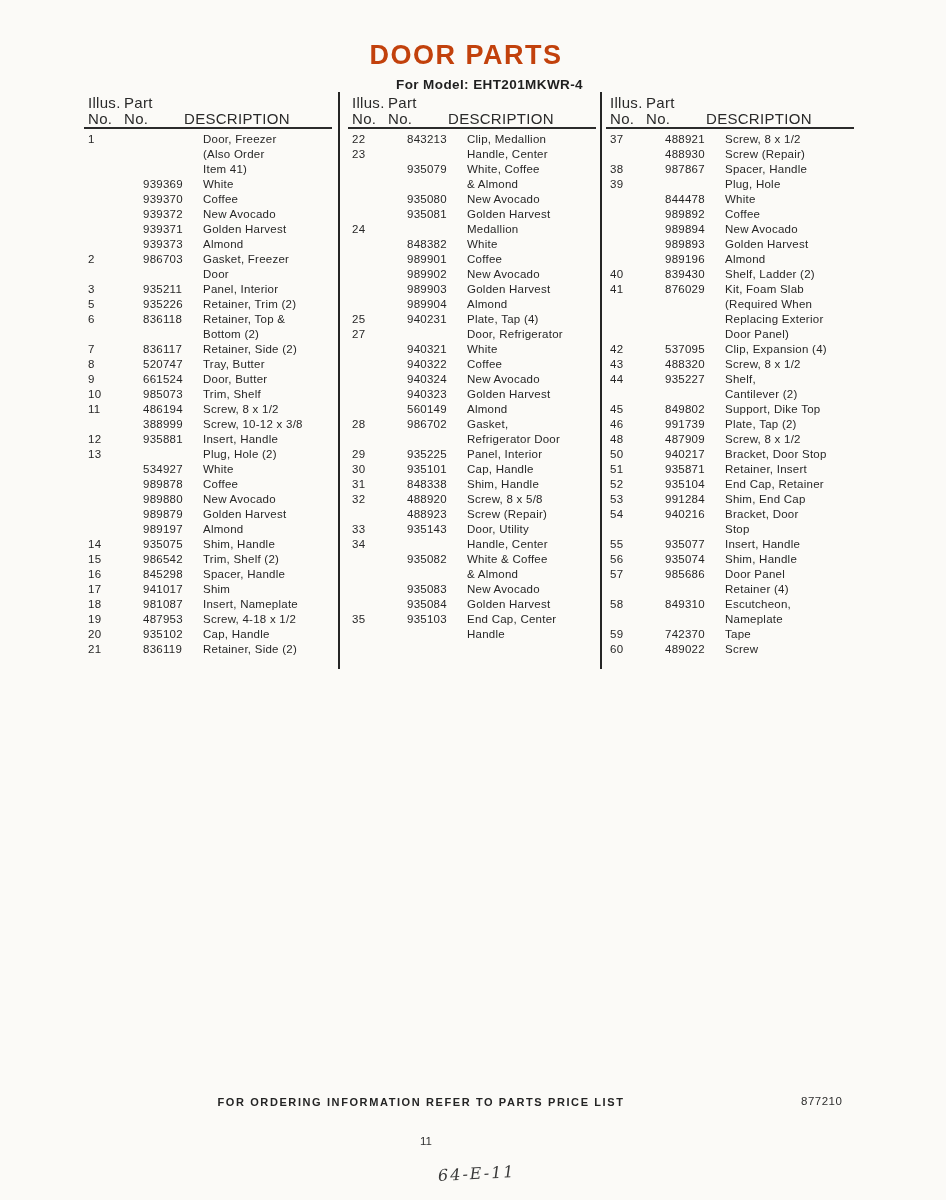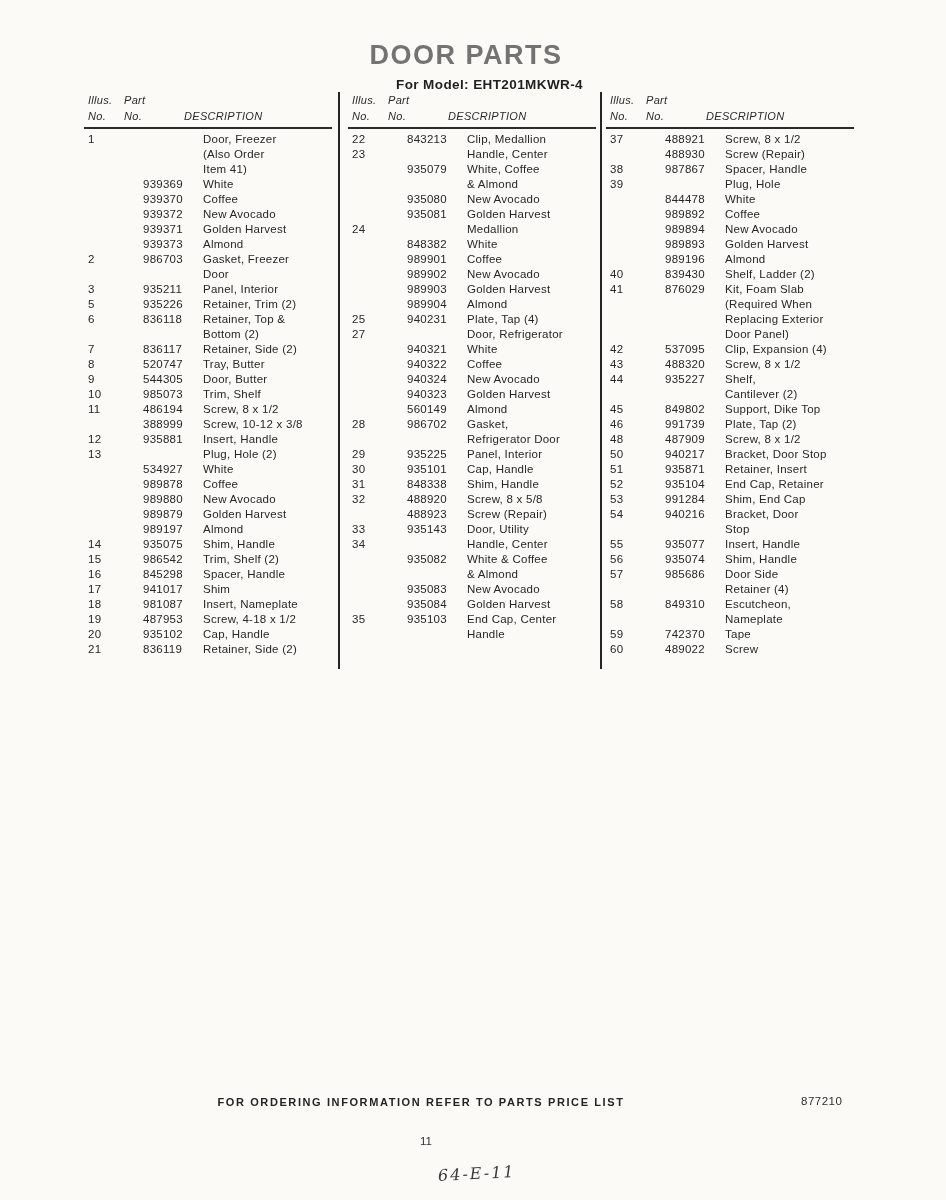--- a/index.html
+++ b/index.html
@@ -9,33 +9,33 @@
     font-family:"Liberation Sans", sans-serif;
     color:#272727;
     position:relative;
     overflow:hidden;
   }
   .sheet { position:absolute; inset:0; }
 
   
   .title-wrap { position:absolute; top:40px; left:0; width:932px; text-align:center; }
   .page-title {
-    font-size:27px; font-weight:bold; letter-spacing:1.5px; color:#737373;
+    font-size:27px; font-weight:bold; letter-spacing:1.5px; color:#c2410c;
   }
   .page-subtitle {
     font-size:13.5px; font-weight:bold; letter-spacing:0.4px; color:#1f1f1f; margin-top:6px;padding-left:47px;
   }
 
   
   .col { position:absolute; top:92px; width:252px; font-size:11.5px; }
   .col1 { left:86px; }
   .col2 { left:350px; }
   .col3 { left:608px; }
 
-  .col-head { position:relative; height:41px; font-size:11px; color:#2a2a2a;font-style:italic; }
+  .col-head { position:relative; height:41px; font-size:15px; color:#2a2a2a; }
   .col-head span { position:absolute; white-space:nowrap; letter-spacing:0.3px; }
   .h-illus1 { left:2px;  top:2px; }
   .h-part1  { left:38px; top:2px;text-align:right; }
   .h-illus2 { left:2px;  top:18px; }
   .h-part2  { left:38px; top:18px; }
   .h-desc   { left:98px; top:18px; letter-spacing:0.8px; }
   .head-rule {
     position:absolute; left:-2px; top:35px; width:248px; height:2px;
     background:#2b2b2b;
   }
@@ -169,21 +169,21 @@
           <span class="c-part">836117</span>
           <span class="c-desc">Retainer, Side (2)</span>
         </div>
         <div class="row">
           <span class="c-illus">8</span>
           <span class="c-part">520747</span>
           <span class="c-desc">Tray, Butter</span>
         </div>
         <div class="row">
           <span class="c-illus">9</span>
-          <span class="c-part">544305</span>
+          <span class="c-part">661524</span>
           <span class="c-desc">Door, Butter</span>
         </div>
         <div class="row">
           <span class="c-illus">10</span>
           <span class="c-part">985073</span>
           <span class="c-desc">Trim, Shelf</span>
         </div>
         <div class="row">
           <span class="c-illus">11</span>
           <span class="c-part">486194</span>
@@ -606,21 +606,21 @@
           <span class="c-desc">Insert, Handle</span>
         </div>
         <div class="row">
           <span class="c-illus">56</span>
           <span class="c-part">935074</span>
           <span class="c-desc">Shim, Handle</span>
         </div>
         <div class="row">
           <span class="c-illus">57</span>
           <span class="c-part">985686</span>
-          <span class="c-desc">Door Side</span>
+          <span class="c-desc">Door Panel</span>
         </div>
         <div class="row">
           <span class="c-illus"></span>
           <span class="c-part"></span>
           <span class="c-desc">Retainer (4)</span>
         </div>
         <div class="row">
           <span class="c-illus">58</span>
           <span class="c-part">849310</span>
           <span class="c-desc">Escutcheon,</span>

